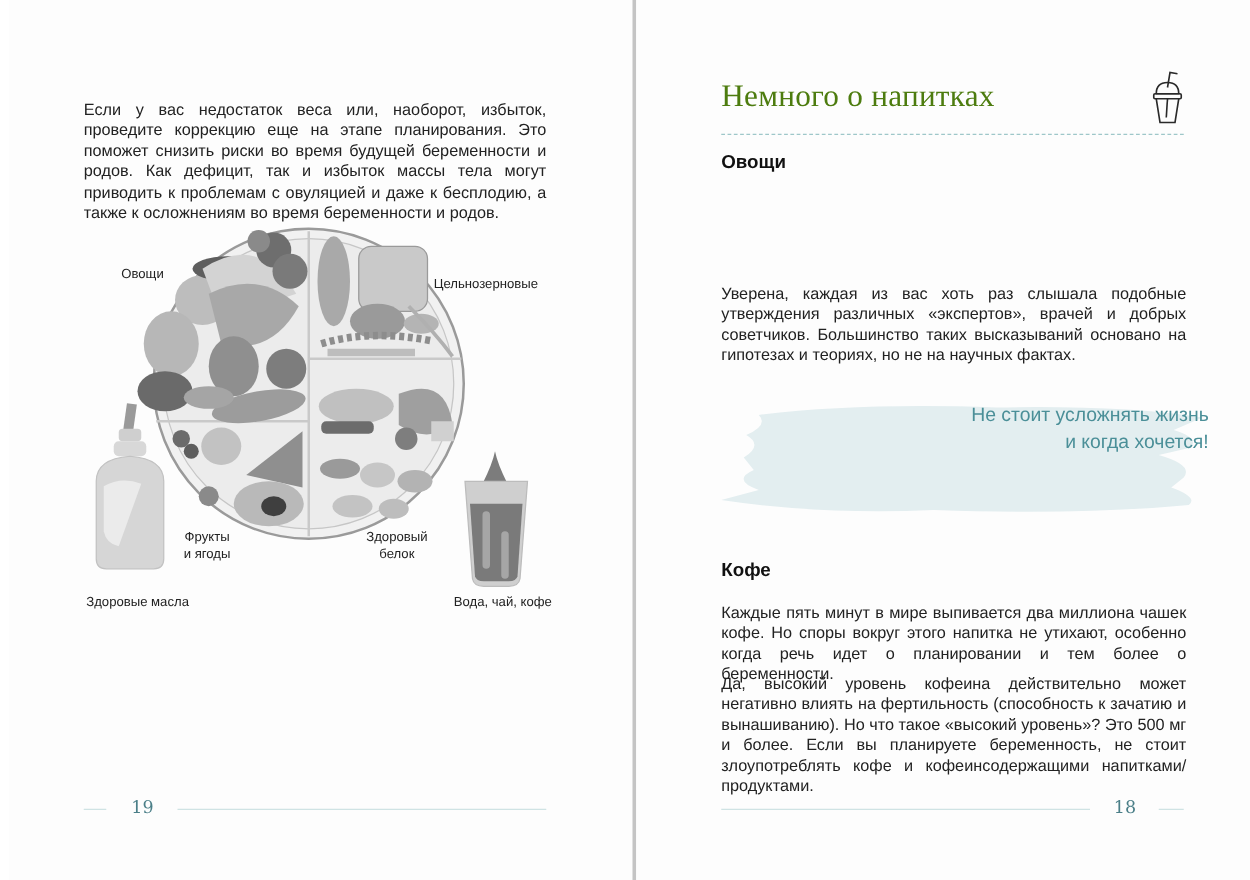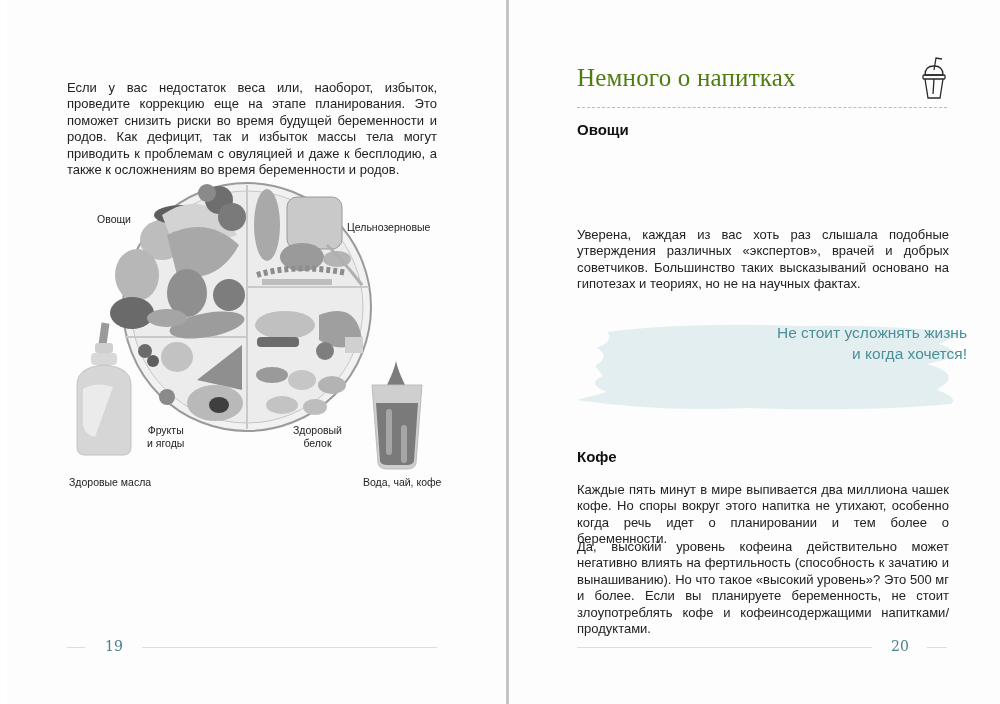--- a/index.html
+++ b/index.html
@@ -195,17 +195,17 @@
       <span class="quote-line">и когда хочется!</span>
     </div>
   </div>
 
   <h2 class="section-heading h-coffee">Кофе</h2>
   <p class="body-text r-block r-p3">Каждые пять минут в мире выпивается два миллиона чашек кофе. Но споры вокруг этого напитка не утихают, особенно когда речь идет о планировании и тем более о беременности.</p>
   <p class="body-text r-block r-p4">Да, высокий уровень кофеина действительно может негативно влиять на фертильность (способность к зачатию и вынашиванию). Но что такое «высокий уровень»? Это 500 мг и более. Если вы планируете беременность, не стоит злоупотреблять кофе и кофеинсодержащими напитками/продуктами.</p>
 
   <div class="footer footer-right">
     <div class="rule rule-a"></div>
-    <div class="num">20</div>
+    <div class="num">18</div>
     <div class="rule rule-b"></div>
   </div>
 
 </div>
 
 </body></html>

